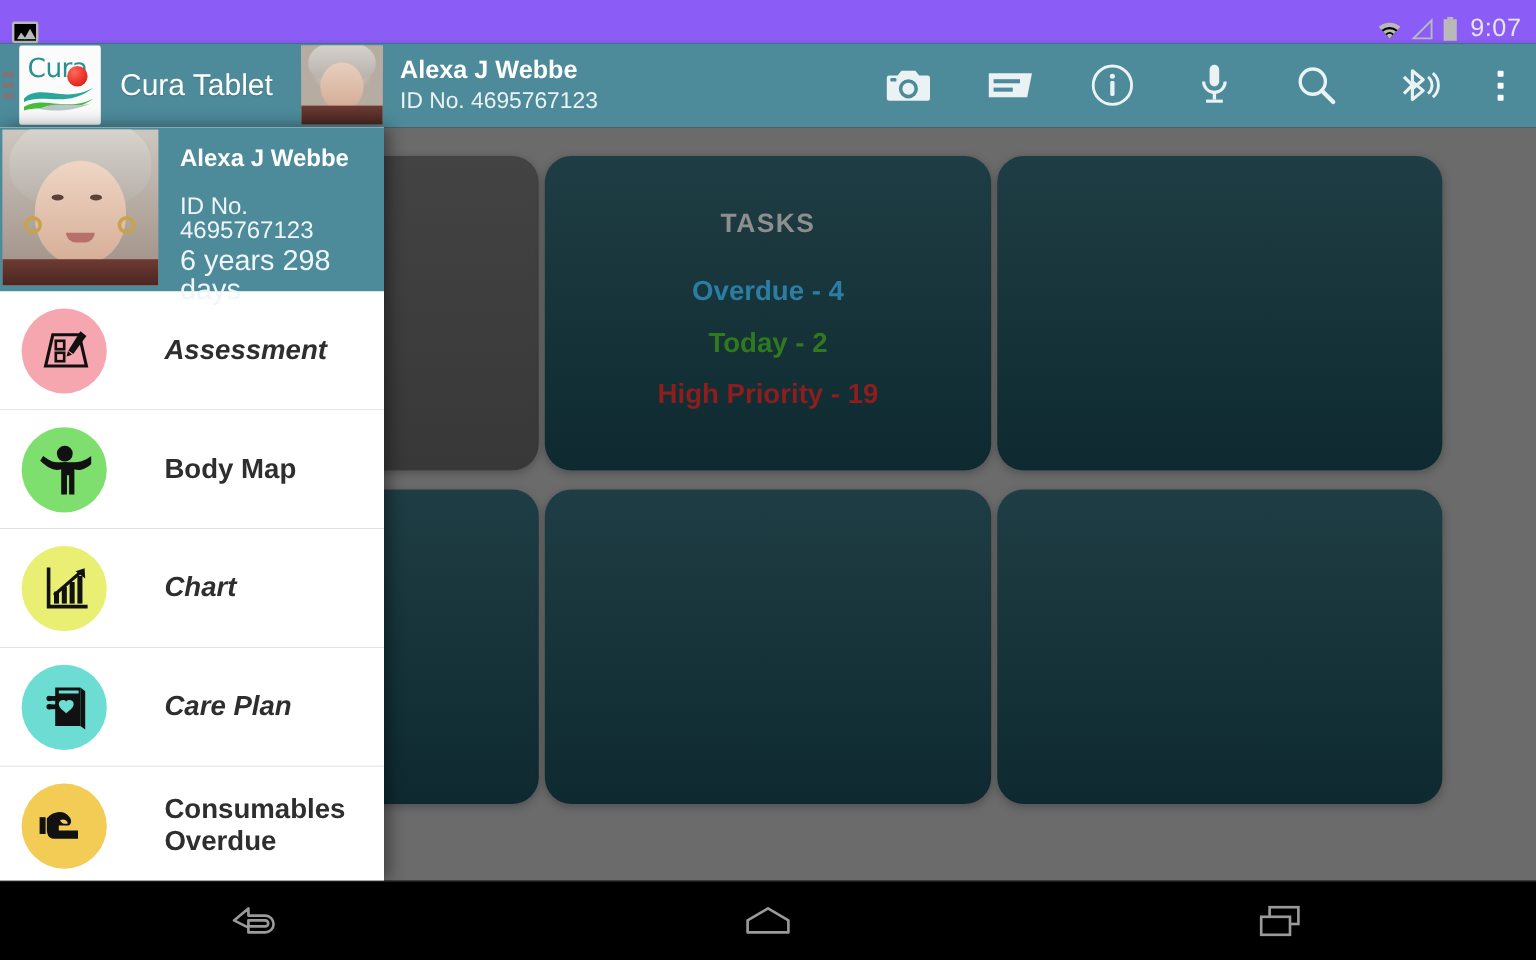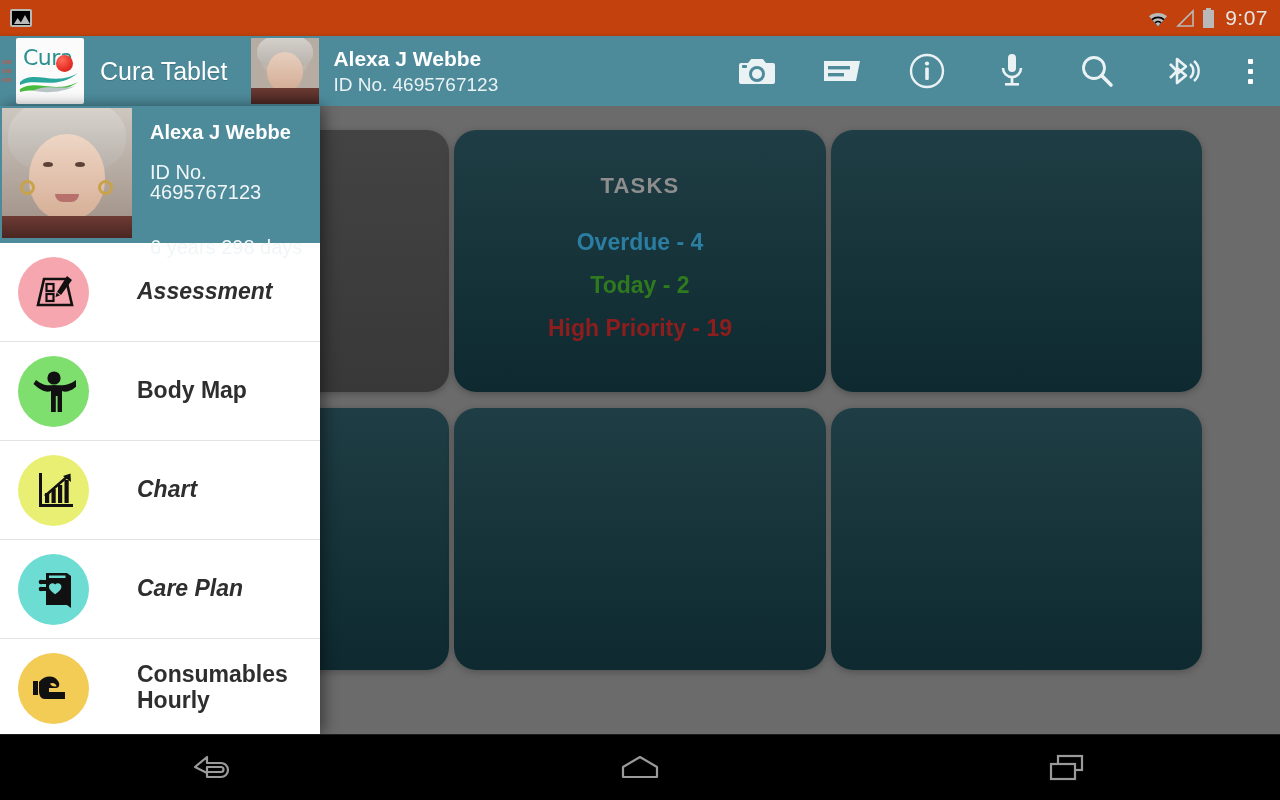--- a/index.html
+++ b/index.html
@@ -7,22 +7,22 @@
     width:1280px; height:800px;
     background:#000;
     font-family:"Liberation Sans", sans-serif;
     overflow:hidden;
   }
   #screen { position:relative; width:1280px; height:800px; background:#000; }
 
   
   .statusbar {
     position:absolute; top:0; left:0; width:1280px; height:36px;
-    background:#c2410c; color:#d8d8d8;
-    display:flex; align-items:center;
+    background:#8b5cf6; color:#d8d8d8;
+    display:flex; align-items:flex-end;
   }
   .sb-left { padding-left:10px; display:flex; align-items:center; }
   .sb-shot {
     width:22px; height:18px; border:2px solid #b9b9b9; border-radius:2px;
     position:relative; overflow:hidden; background:#000;
   }
   .sb-shot:before {
     content:""; position:absolute; left:2px; bottom:1px;
     width:8px; height:6px; background:#b9b9b9;
     clip-path:polygon(0 100%, 45% 0, 100% 100%);
@@ -179,21 +179,21 @@
     border:3px solid #c9a34a;
   }
   .dh-photo .earring1 { left:18px; } .dh-photo .earring2 { left:96px; }
   .dh-photo .body {
     position:absolute; bottom:0; left:0; width:100%; height:22px;
     background:linear-gradient(#6d3b33,#4a2622);
   }
   .dh-meta { padding:14px 0 0 18px; line-height:1; }
   .dh-name { color:#fff; font-size:20px; font-weight:bold; }
   .dh-id { color:#f0f6f7; font-size:20px; margin-top:20px; }
-  .dh-age { color:#f0f6f7; font-size:20px; margin-top:35px; }
+  .dh-age { color:#f0f6f7; font-size:24px; margin-top:4px; }
 
   .drawer-list { background:#fff; }
   .drawer-item {
     height:99px; display:flex; align-items:center; padding-left:18px;
     border-bottom:1px solid #e3e3e3; cursor:pointer; background:#fff;
   }
   .di-icon {
     width:71px; height:71px; border-radius:50%; flex:0 0 71px;
     display:flex; align-items:center; justify-content:center;
   }
@@ -442,21 +442,21 @@
       </div>
 
       <div class="drawer-item">
         <div class="di-icon icon-gold">
           <svg width="44" height="34" viewBox="0 0 44 34">
             <rect x="1" y="10" width="5" height="14" fill="#111"></rect>
             <path d="M7 11 C13 4 22 4 26 10 C28.5 13.5 27 17 24 17 L17 17 L17 21 L33 21 L33 28 L13 28 C8 28 7 23 7 20 Z" fill="#111"></path>
             <path d="M18 12.5 C21 11 24 12.5 24.5 15.2 C22 16.2 19 15 18 12.5 Z" fill="#f2cc55"></path>
           </svg>
         </div>
-        <div class="di-label">Consumables Hourly</div>
+        <div class="di-label">Consumables Overdue</div>
       </div>
 
     </div>
   </div>
 
   <div class="navbar">
     <div class="nav-btn">
       <svg width="44" height="30" viewBox="0 0 44 30">
         <path d="M4 14 L16 4 L16 10 L30 10 a7 7 0 0 1 0 14 L16 24 L16 19 L30 19 a2.5 2.5 0 0 0 0-5 L16 14 L16 20 Z" fill="none" stroke="#9a9a9a" stroke-width="2.2" stroke-linejoin="round"></path>
       </svg>

